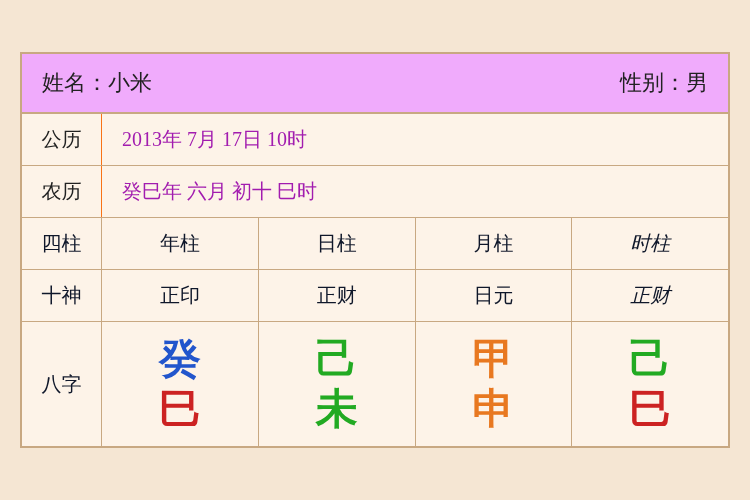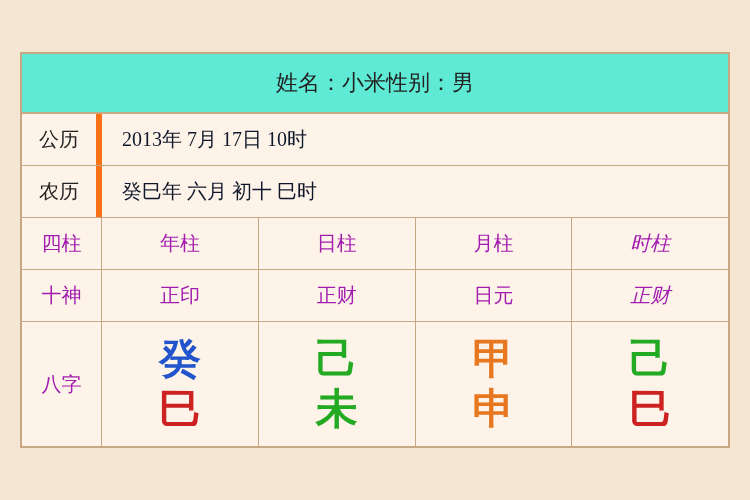--- a/index.html
+++ b/index.html
@@ -12,68 +12,68 @@
       align-items: center;
       justify-content: center;
     }
     .container {
       width: 710px;
       background: #fdf3e8;
       border: 2px solid #c8a882;
     }
     .header-row {
       display: flex;
-      justify-content: center;
+      justify-content: space-between;
       align-items: center;
       padding: 14px 20px;
       border-bottom: 2px solid #c8a882;
       font-size: 22px;
       color: #222;
-      background: #5eead4;
+      background: #f0abfc;
     }
     .info-row {
       display: flex;
       border-bottom: 1px solid #c8a882;
       background: #fdf3e8;
     }
     .info-row .label-cell {
       width: 80px;
       min-width: 80px;
       display: flex;
       align-items: center;
       justify-content: center;
       font-size: 20px;
       color: #222;
-      border-right: 6px solid #f97316;
+      border-right: 1px solid #f97316;
       padding: 12px 0;
     }
     .info-row .value-cell {
       flex: 1;
       display: flex;
       align-items: center;
       padding: 12px 20px;
       font-size: 20px;
-      color: #0f172a;
+      color: #a21caf;
     }
     .grid-row {
       display: flex;
       border-bottom: 1px solid #c8a882;
     }
     .grid-row:last-child {
       border-bottom: none;
       font-family: Liberation Serif, serif;
     }
     .grid-cell {
       flex: 1;
       display: flex;
       align-items: center;
       justify-content: center;
       padding: 12px 8px;
       font-size: 20px;
-      color: #a21caf;
+      color: #0f172a;
       border-right: 1px solid #c8a882;
       text-align: center;
     }
     .grid-cell:last-child {
       border-right: none;
       font-style: italic;
     }
     .grid-cell.row-label {
       width: 80px;
       min-width: 80px;

